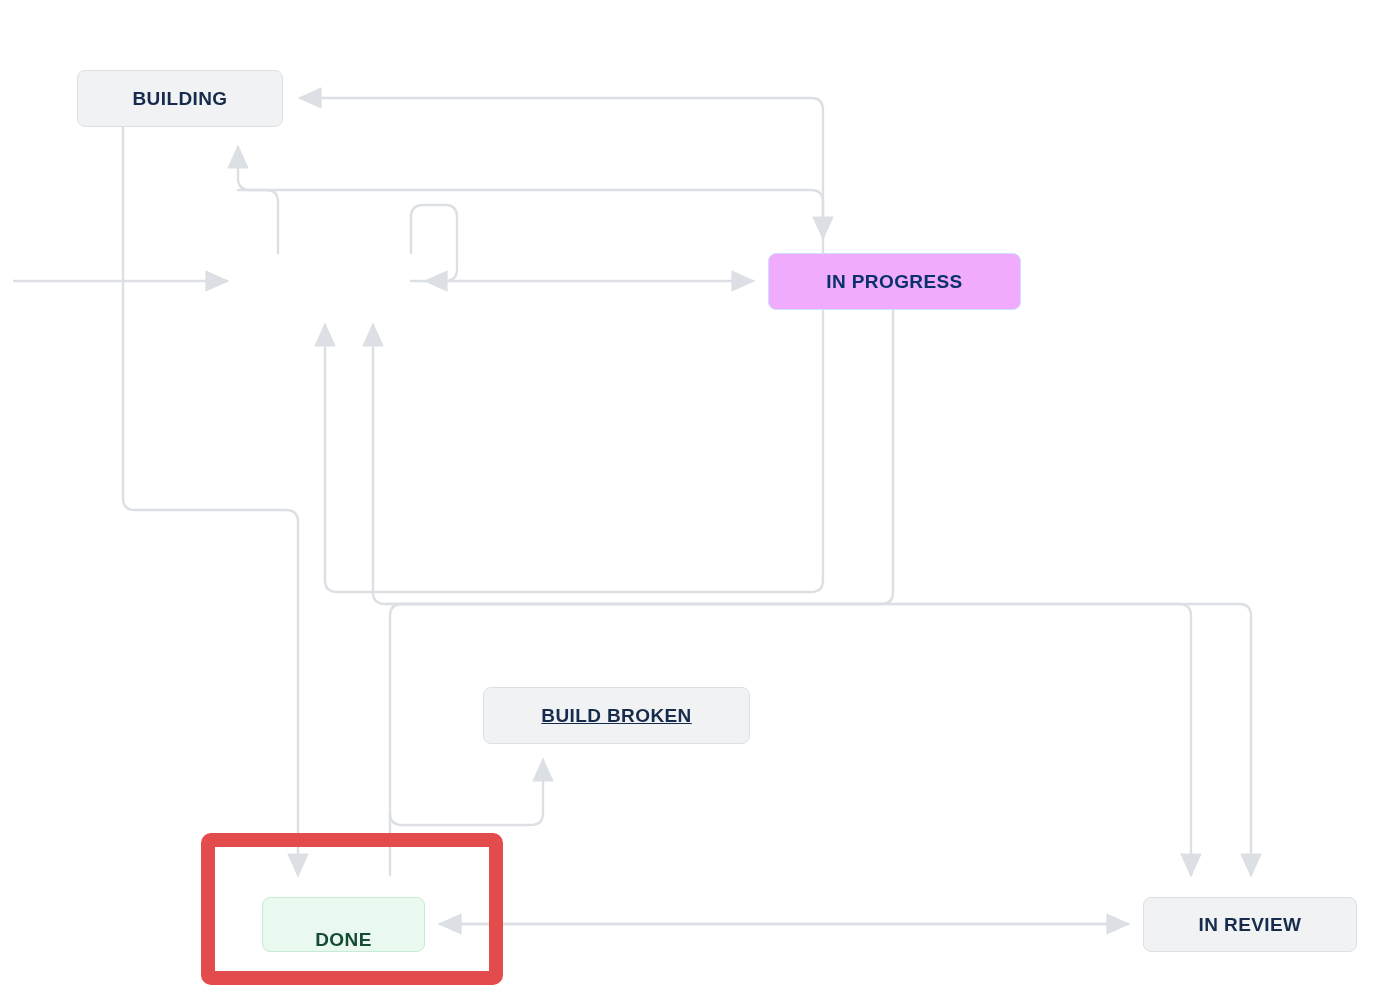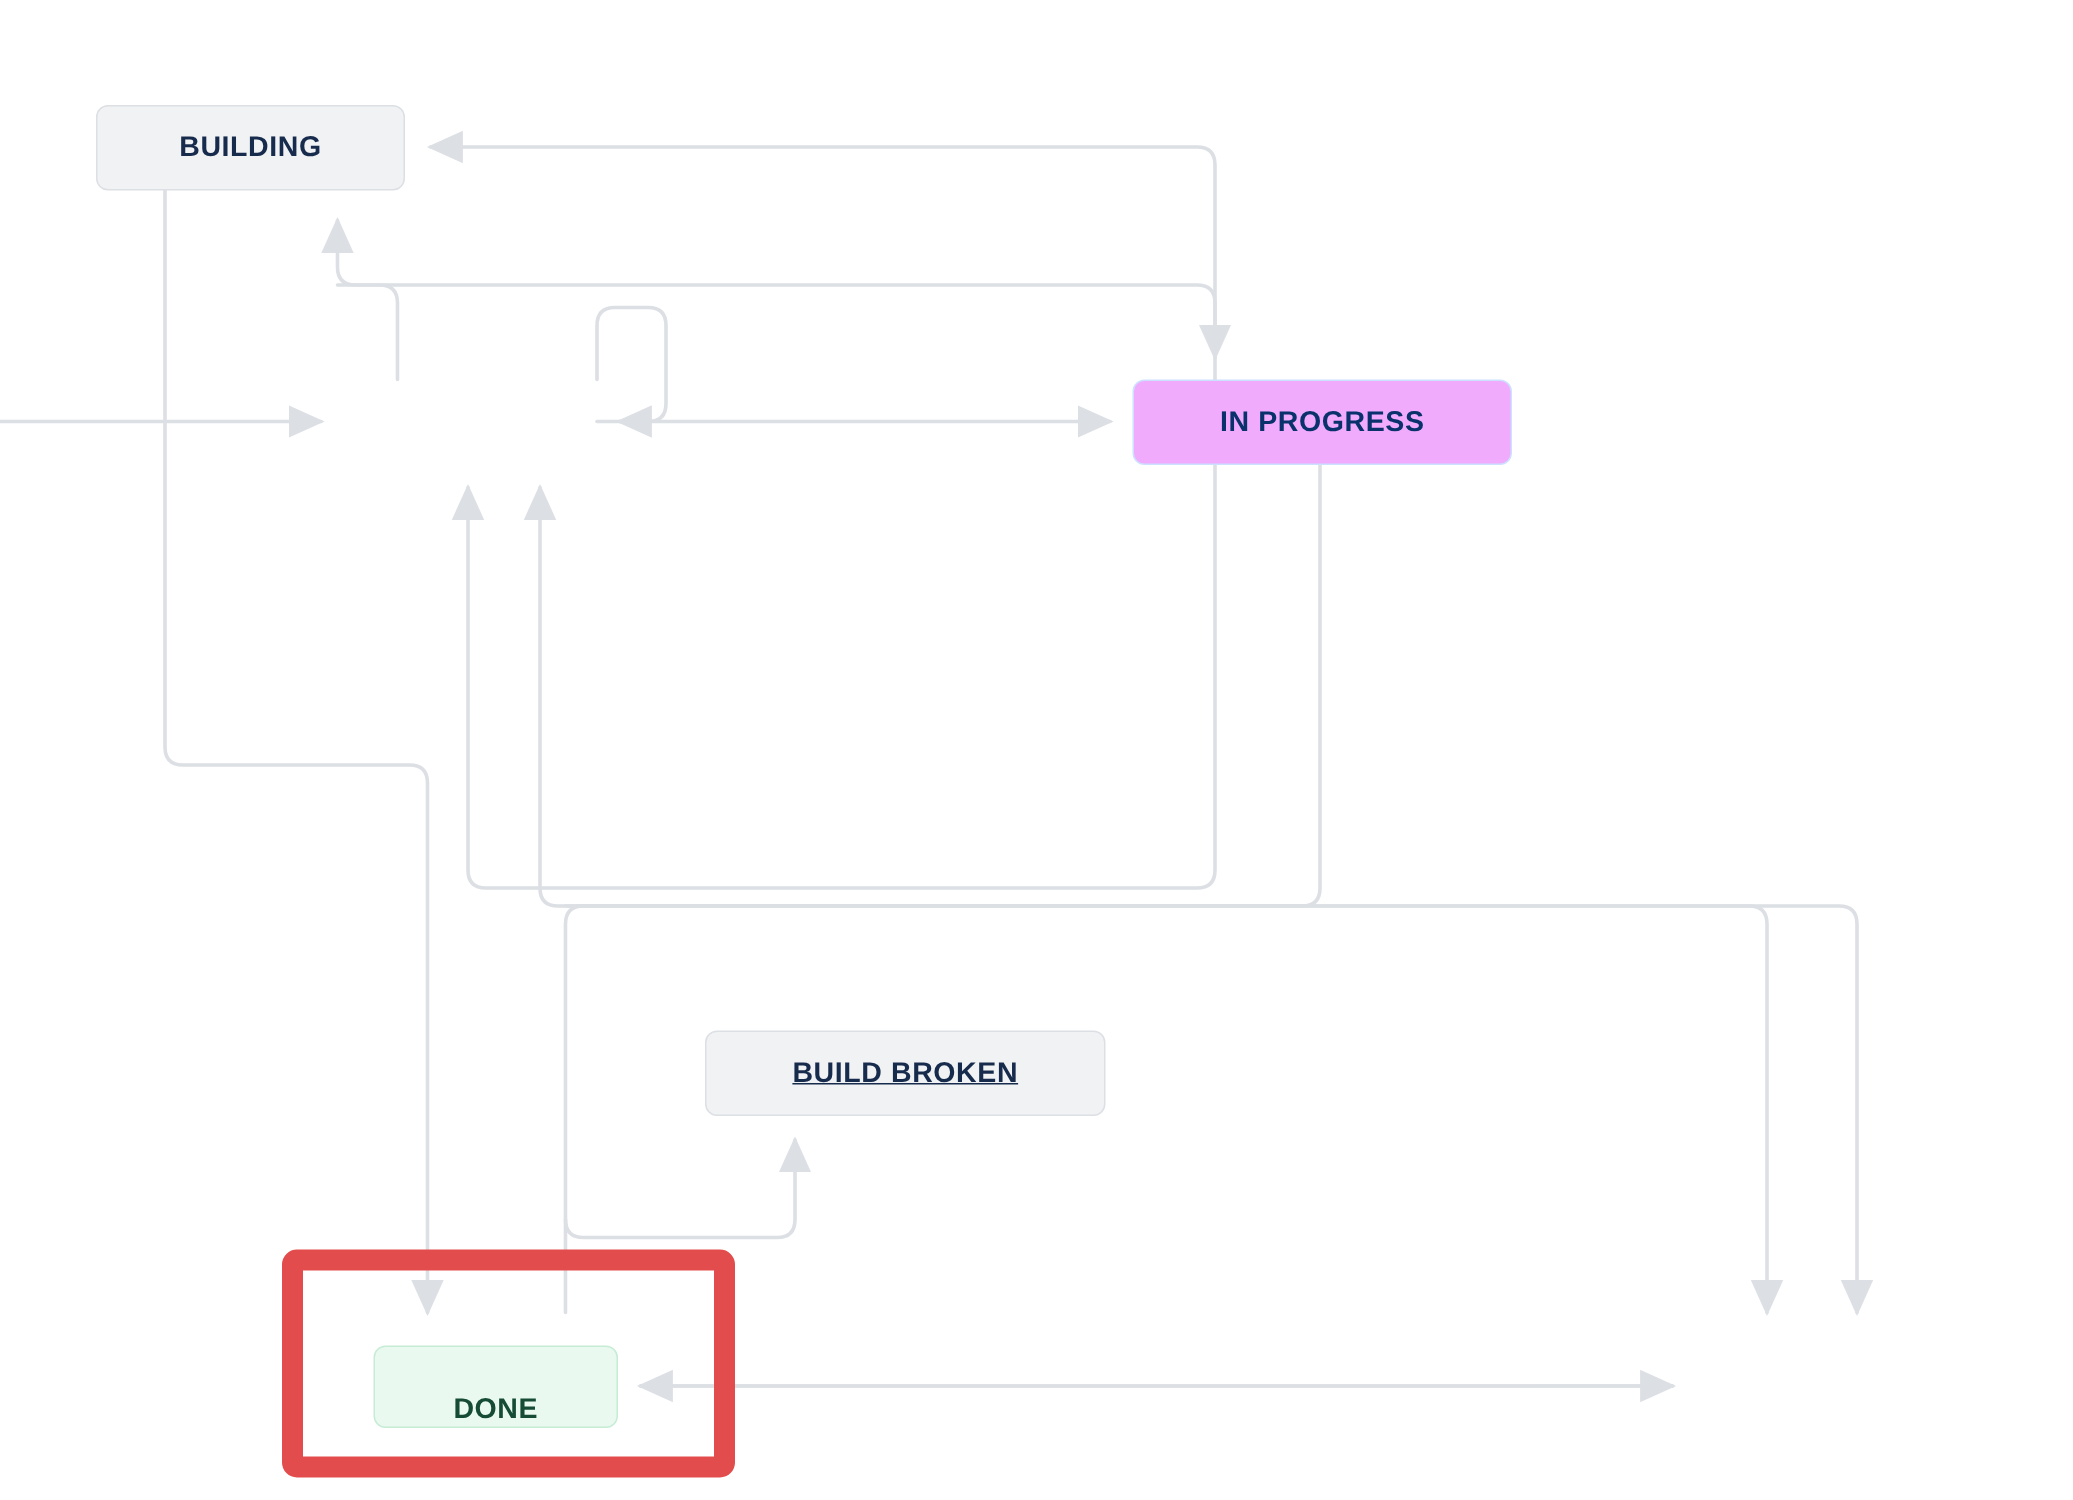--- a/index.html
+++ b/index.html
@@ -1,20 +1,20 @@
 <!DOCTYPE html>
 <html><head>
 <meta charset="utf-8">
 <style>
   html,body{margin:0;padding:0;background:#ffffff;}
   body{
     font-family:"Liberation Sans", sans-serif;
     width:1382px;height:1000px;overflow:hidden;position:relative;
   }
-  #canvas{position:absolute;left:0;top:0;width:1130px;height:1000px;}
+  #canvas{position:absolute;left:13px;top:0;width:1130px;height:1000px;}
   svg.edges{position:absolute;left:0;top:0;width:1382px;height:1000px;}
 
   .node{
     position:absolute;
     box-sizing:border-box;
     display:flex;align-items:center;justify-content:center;
     border-radius:8px;
     font-size:19px;
     font-weight:bold;
     letter-spacing:0.4px;
@@ -109,16 +109,19 @@
   </div>
 
   <div class="node node-default" style="left:470px;top:687px;width:267px;height:57px;text-decoration:underline;">
     <span>BUILD BROKEN</span>
   </div>
 
   <div class="node node-done" style="left:249px;top:897px;width:163px;height:55px;align-items:flex-end;">
     <span>DONE</span>
   </div>
 
+  <div class="node node-default" style="left:1130px;top:897px;width:214px;height:55px;">
+    <span>IN REVIEW</span>
+  </div>
 
   <div class="highlight-box" style="left:188px;top:833px;width:302px;height:152px;"></div>
 
 </div>
 
 </body></html>

